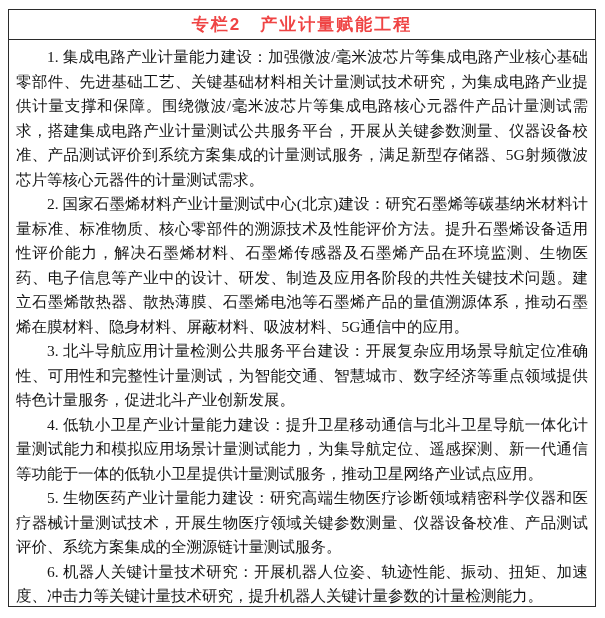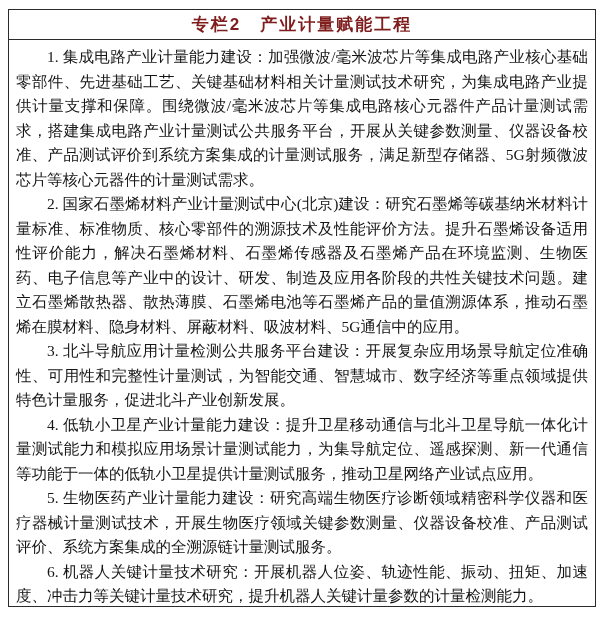--- a/index.html
+++ b/index.html
@@ -31,21 +31,21 @@
     height: 30px;
     border-bottom: 1.5px solid #2b2b2b;
     box-sizing: border-box;
     display: flex;
     align-items: center;
     justify-content: center;
     font-family: "Liberation Sans", sans-serif;
     font-weight: bold;
     font-size: 17px;
     letter-spacing: 2px;
-    color: #7f1d1d;
+    color: #ef4444;
   }
   .box-body {
     padding: 5px 7px 0 7px;
     font-size: 15.5px;
     line-height: 24.5px;
     text-align: justify;
     text-justify: inter-ideograph;
     overflow: hidden;
   }
   .box-body p {

